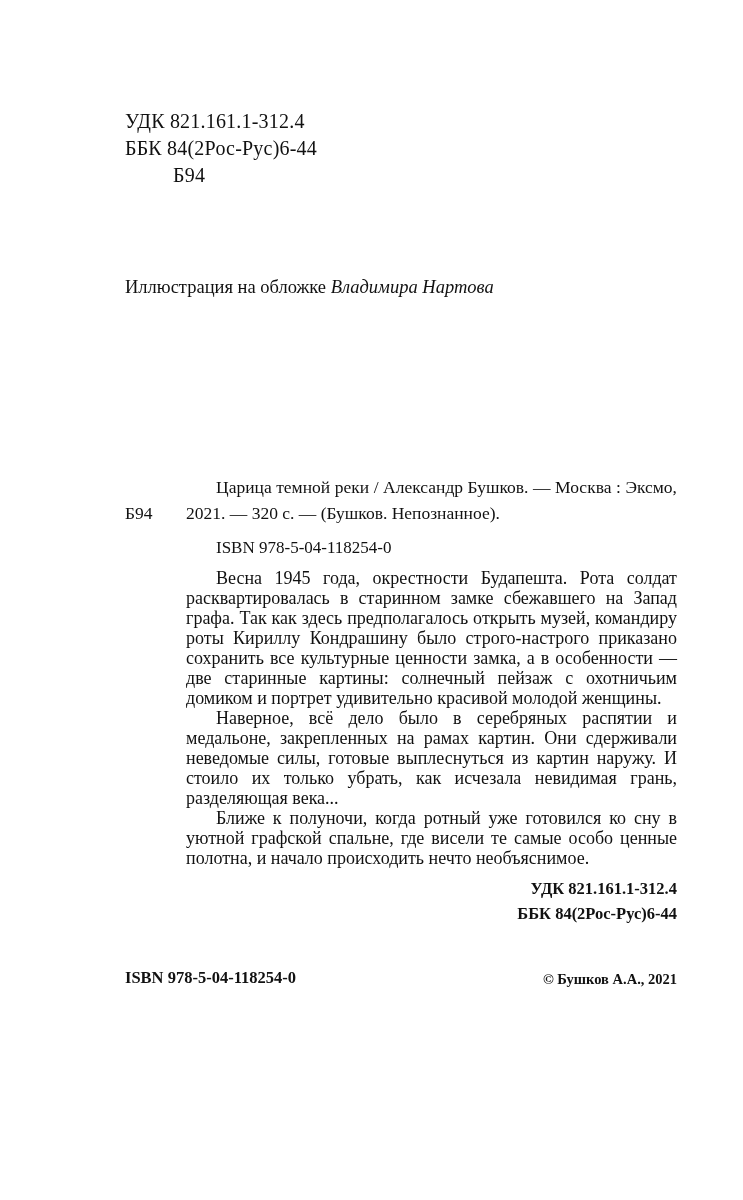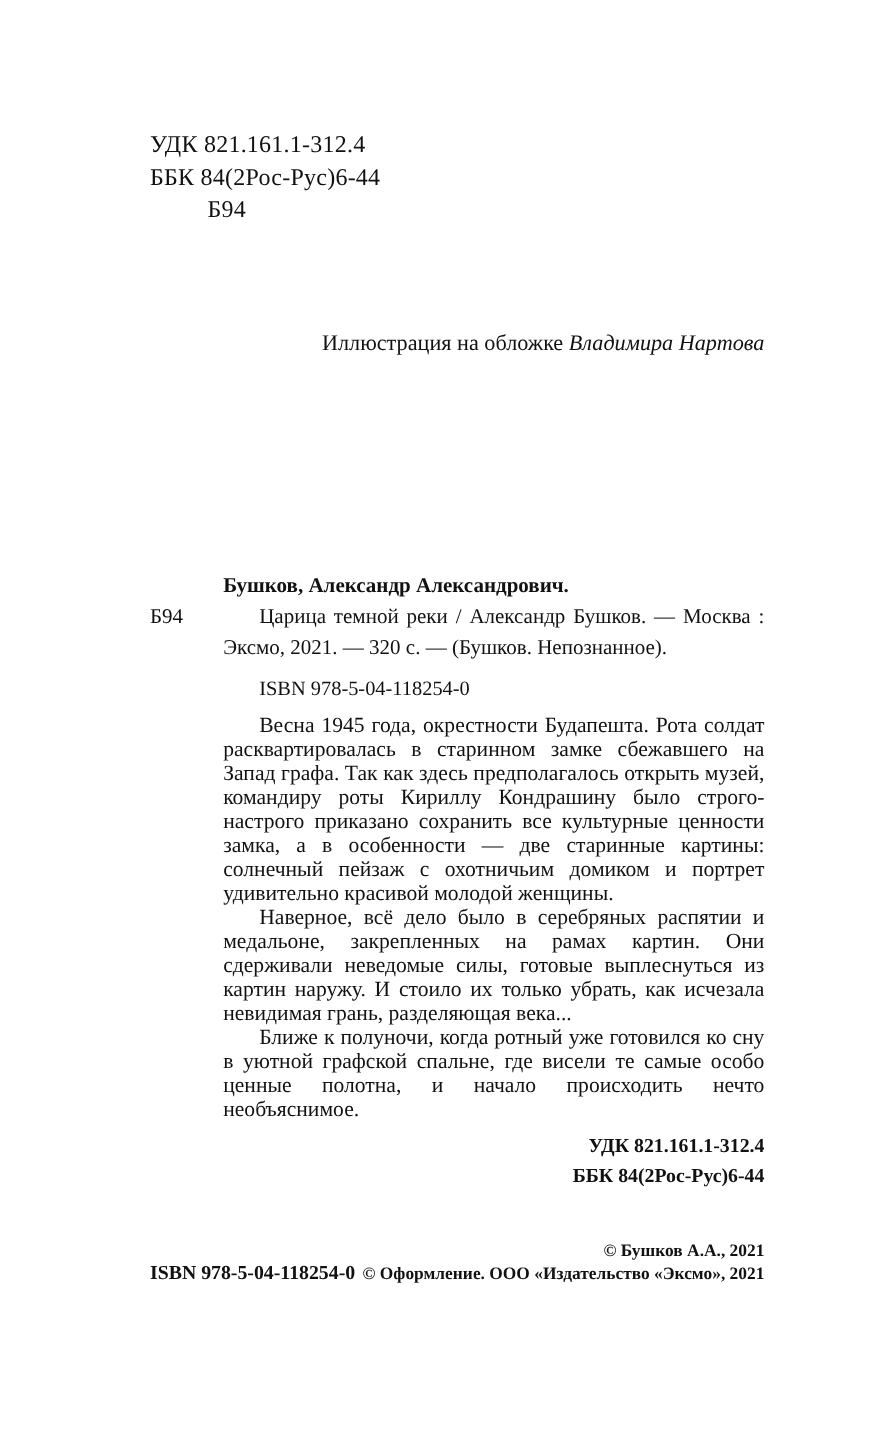--- a/index.html
+++ b/index.html
@@ -8,34 +8,34 @@
     background: #ffffff;
   }
   .page {
     position: relative;
     width: 743px;
     height: 1200px;
     background: #ffffff;
     font-family: "Liberation Serif", "DejaVu Serif", serif;
     color: #111111;
     box-sizing: border-box;
-    padding: 108px 106px 0 125px;
+    padding: 108px 66px 0 125px;
     overflow: hidden;
   }
   .top-codes {
     font-size: 20px;
     line-height: 27px;
     letter-spacing: 0.2px;
   }
   .top-codes .code-line-3 {
     padding-left: 48px;
   }
   .illustration-credit {
     margin-top: 88px;
-    text-align: right;
+    text-align: left;
     font-size: 18.5px;
   }
   .illustration-credit .artist {
     font-style: italic;
   }
   .bib {
     margin-top: 176px;
     margin-left: 61px;
     position: relative;
     font-size: 17.5px;
@@ -88,41 +88,40 @@
     font-weight: bold;
     font-size: 16.5px;
     white-space: nowrap;
     padding-bottom: 1px;
   }
   .footer-copyright {
     margin-left: auto;
     font-weight: bold;
     font-size: 14.5px;
     line-height: 19px;
-    text-align: right;
+    text-align: center;
     max-width: 390px;
   }
 </style>
 </head>
 <body>
 
 <div class="page">
 
   <div class="top-codes">
     <div>УДК 821.161.1-312.4</div>
     <div>ББК 84(2Рос-Рус)6-44</div>
     <div class="code-line-3">Б94</div>
   </div>
 
   <div class="illustration-credit">
     <span>Иллюстрация на обложке </span><span class="artist">Владимира Нартова</span>
   </div>
 
   <div class="bib">
-    <div class="author">Бушков, Александр Александрович.</div>
     <span class="margin-code">Б94</span>
     <p class="description">Царица темной реки / Александр Бушков. — Москва : Эксмо, 2021. — 320 с. — (Бушков. Непознанное).</p>
   </div>
 
   <div class="bib-isbn">ISBN 978-5-04-118254-0</div>
 
   <div class="annotation">
     <p>Весна 1945 года, окрестности Будапешта. Рота солдат расквартировалась в старинном замке сбежавшего на Запад графа. Так как здесь предполагалось открыть музей, командиру роты Кириллу Кондрашину было строго-настрого приказано сохранить все культурные ценности замка, а в особенности — две старинные картины: солнечный пейзаж с охотничьим домиком и портрет удивительно красивой молодой женщины.</p>
     <p>Наверное, всё дело было в серебряных распятии и медальоне, закрепленных на рамах картин. Они сдерживали неведомые силы, готовые выплеснуться из картин наружу. И стоило их только убрать, как исчезала невидимая грань, разделяющая века...</p>
     <p>Ближе к полуночи, когда ротный уже готовился ко сну в уютной графской спальне, где висели те самые особо ценные полотна, и начало происходить нечто необъяснимое.</p>
@@ -130,17 +129,16 @@
 
   <div class="bottom-codes">
     <div>УДК 821.161.1-312.4</div>
     <div>ББК 84(2Рос-Рус)6-44</div>
   </div>
 
   <div class="footer">
     <div class="footer-isbn">ISBN 978-5-04-118254-0</div>
     <div class="footer-copyright">
       <div>© Бушков А.А., 2021</div>
-      <div>© Оформление. ООО «Издательство «Эксмо», 2021</div>
     </div>
   </div>
 
 </div>
 
 </body></html>

